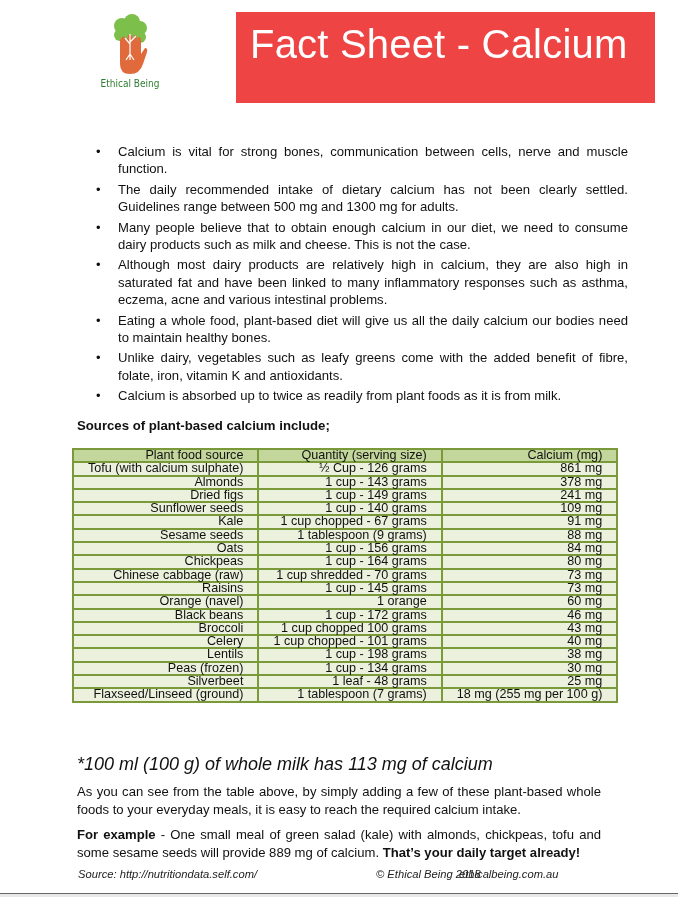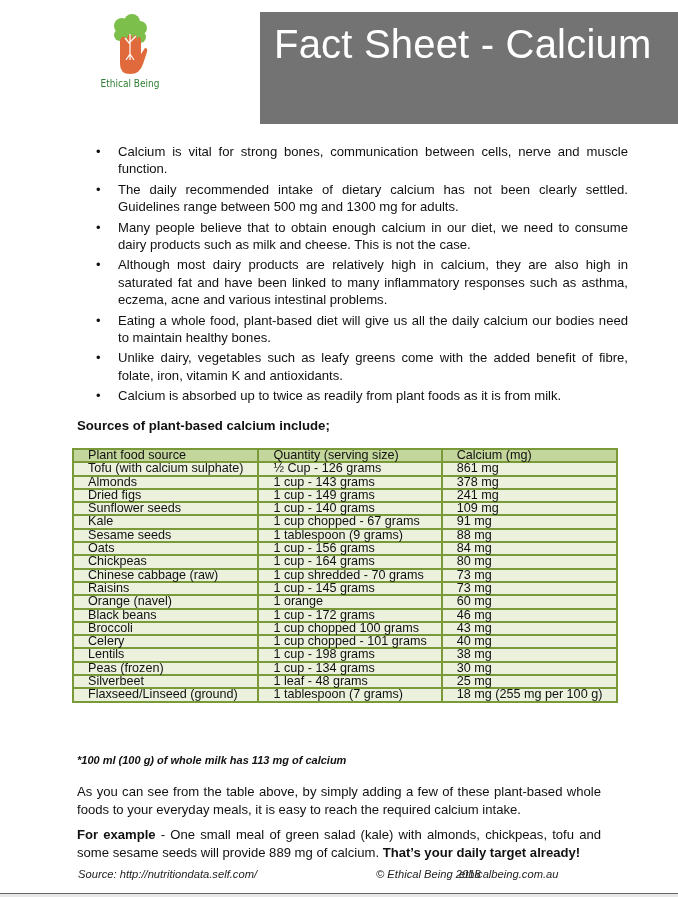--- a/index.html
+++ b/index.html
@@ -7,22 +7,22 @@
     width: 678px; height: 897px; position: relative; overflow: hidden;
     font-family: "Liberation Sans", sans-serif; color: #111;
   }
   .logo { position: absolute; left: 70px; top: 14px; width: 120px; height: 90px; text-align: center; }
   .logo svg { display: block; margin: 0 auto; }
   .logo-text {
     font-family: "DejaVu Sans", sans-serif; font-size: 10px; color: #2f7d32;
     letter-spacing: 0px; margin-top: 2px; font-stretch: condensed;
   }
   .banner {
-    position: absolute; left: 236px; top: 12px; width: 419px; height: 112px;
-    background: #737373; color: #fff; margin-left: 24px;
+    position: absolute; left: 236px; top: 12px; width: 419px; height: 91px;
+    background: #ef4444; color: #fff;
   }
   .banner-title {
     position: absolute; left: 14px; top: 10px; font-size: 40px; font-family: "Liberation Sans", sans-serif;
     color: #ffffff; letter-spacing: 0.2px;
   }
   ul.facts {
     position: absolute; left: 94px; top: 143px; width: 510px; margin: 0; padding: 0 0 0 24px;
     font-size: 13.1px; line-height: 17.4px; list-style: none;
   }
   ul.facts li { position: relative; margin-bottom: 3px; text-align: justify; }
@@ -30,28 +30,28 @@
   .sources-heading {
     position: absolute; left: 77px; top: 418px; font-size: 13.2px; font-weight: bold;
   }
   table.calc {
     position: absolute; left: 72px; top: 448px; width: 538px;
     border-collapse: collapse; font-size: 12.6px;
     border: 2px solid #7a9a3a;
   }
   table.calc td, table.calc th {
     border: 2px solid #7a9a3a; padding: 0 14px; height: 11.3px; line-height: 11.3px;
-    text-align: left; font-weight: normal; white-space: nowrap;
+    text-align: right; font-weight: normal; white-space: nowrap;
   }
   table.calc th { background: #c3d69b; }
   table.calc td { background: #ebf1dd; }
   table.calc col.c1 { width: 167px; }
   table.calc col.c2 { width: 167px; }
   .footnote {
-    position: absolute; left: 77px; top: 754px; font-size: 11px; font-style: italic; font-weight: bold;
+    position: absolute; left: 77px; top: 754px; font-size: 18px; font-style: italic; font-weight: normal;
   }
   .para {
     position: absolute; left: 77px; width: 524px; font-size: 13.1px; line-height: 18px; text-align: justify;
   }
   .p1 { top: 783px; }
   .p2 { top: 826px; }
   .source-line {
     position: absolute; top: 868px; font-size: 11.2px; font-style: italic; color: #222; text-align: right;
   }
   .bottom-bar { position: absolute; left: 0; top: 893px; width: 678px; height: 4px; border-top: 1px solid #666; background: #e8e8e8; }

